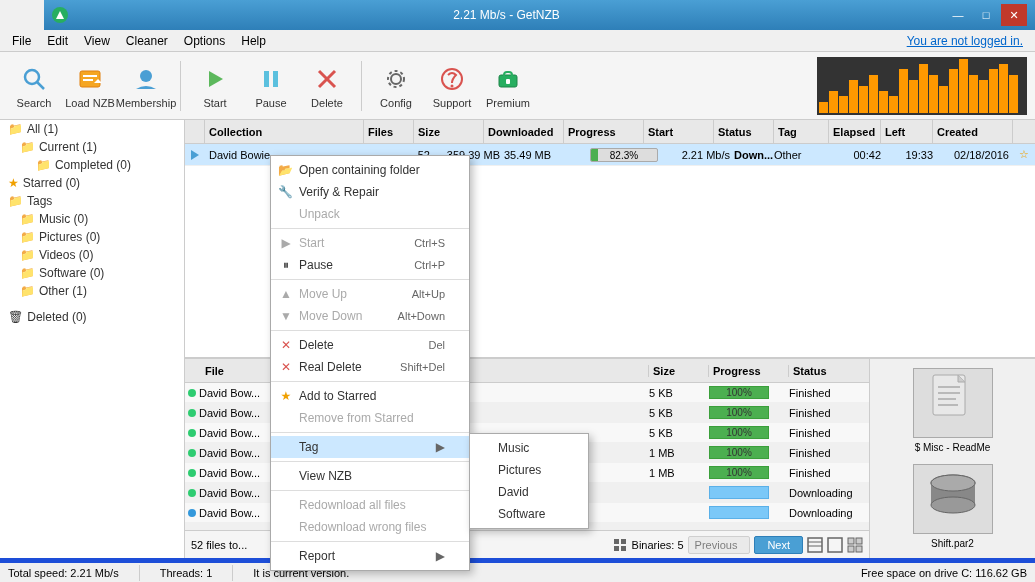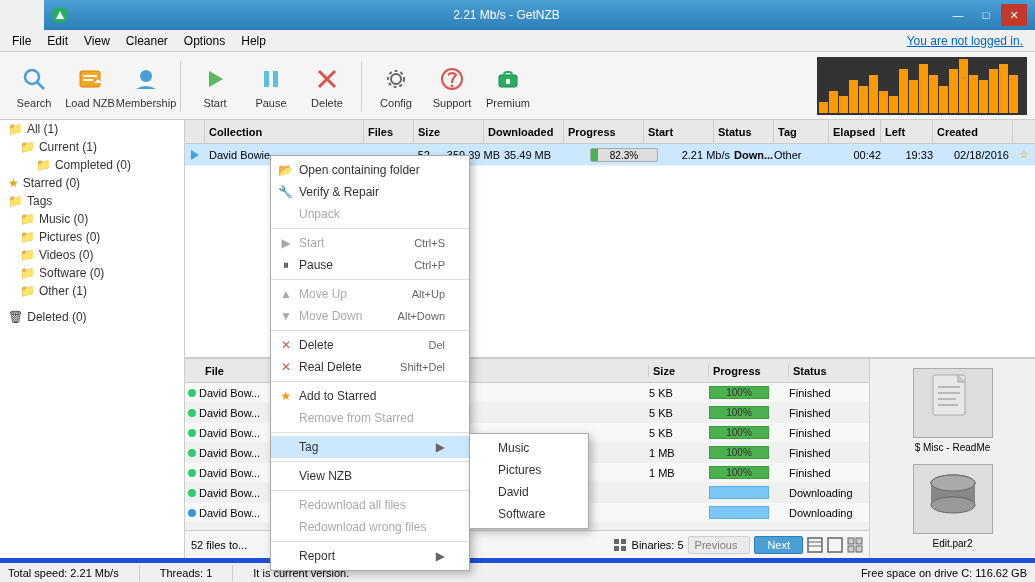--- a/index.html
+++ b/index.html
@@ -466,21 +466,21 @@
           </div>
           <div class="preview-item">
             <div class="preview-thumb">
               <svg width="60" height="60" viewBox="0 0 60 60">
                 <ellipse cx="30" cy="14" rx="22" ry="8" fill="#888" stroke="#666" stroke-width="1"></ellipse>
                 <rect x="8" y="14" width="44" height="22" fill="#888" stroke="none"></rect>
                 <ellipse cx="30" cy="36" rx="22" ry="8" fill="#999" stroke="#666" stroke-width="1"></ellipse>
                 <ellipse cx="30" cy="14" rx="22" ry="8" fill="#aaa" stroke="#666" stroke-width="1"></ellipse>
               </svg>
             </div>
-            <div class="preview-label">Edit.par2</div>
+            <div class="preview-label">Shift.par2</div>
           </div>
         </div>
         <div style="width:15px;background:#e0e0e0;border-left:1px solid #ccc;align-self:stretch;"></div>
       </div>
     </div>
   </div>
 </div>
 
 <div class="statusbar">
   <span>Total speed: 2.21 Mb/s</span>

